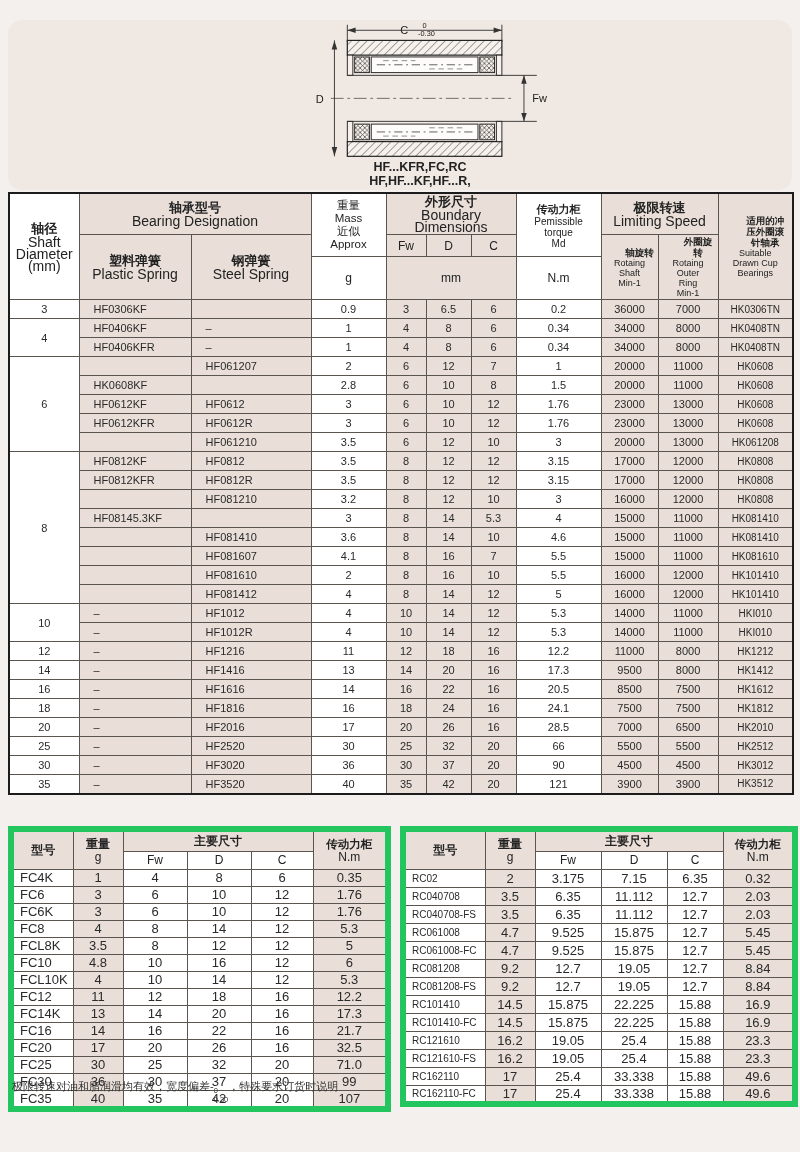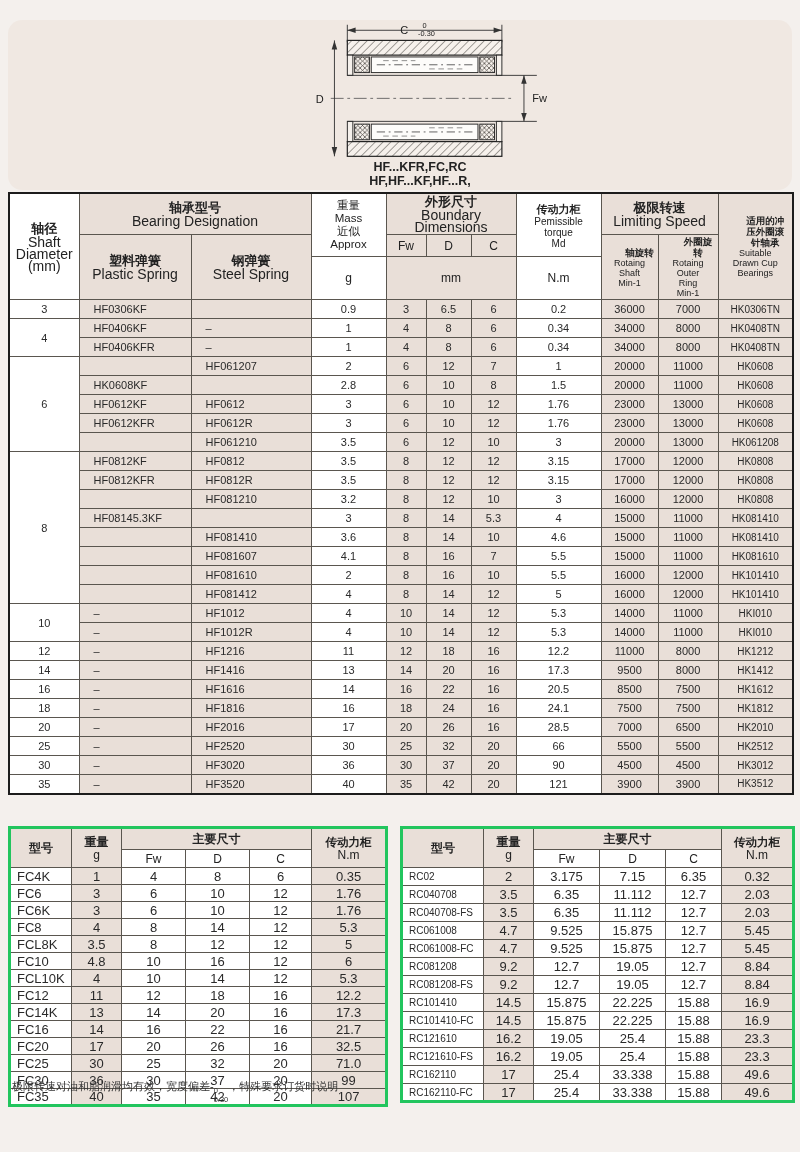--- a/index.html
+++ b/index.html
@@ -35,21 +35,21 @@
   .main td.cell-left { text-align:left; padding-left:14px; }
   .main td.cell-small { font-size:10px; }
   tr.grp td { border-top:1.6px solid #2d2a27; }
   .zh { display:block; font-weight:bold; font-size:13px; line-height:14px; white-space:pre-line; }
   .en { display:block; font-weight:normal; font-size:14px; line-height:12px; white-space:pre-line; }
   .zh-s { display:block; font-weight:bold; font-size:9.5px; line-height:11px; white-space:pre-line;margin-left:20px; }
   .en-s { display:block; font-weight:normal; font-size:9px; line-height:10px; white-space:pre-line; }
   .unit { font-size:12px; font-weight:normal; }
 
   
-  .sub { position:absolute; top:826px; border:3px solid #22c55e; }
+  .sub { position:absolute; top:826px; border:6px solid #22c55e; }
   .sub-left { left:8px; width:377px; }
   .sub-right { left:400px; width:392px; }
   .sub thead th { padding:0 2px; }
   .sub tbody td { font-size:13px; color:#2a2a2a; }
   .sub-left tbody td { height:17px; }
   .sub-right tbody td { height:18px; }
   .sub td.cell-left { text-align:left; padding-left:6px; }
   .sub-right td.cell-left { font-size:10px; }
   .sub .zh { font-size:12px; line-height:14px; }
   .sub .en { font-size:12px; line-height:13px; }

